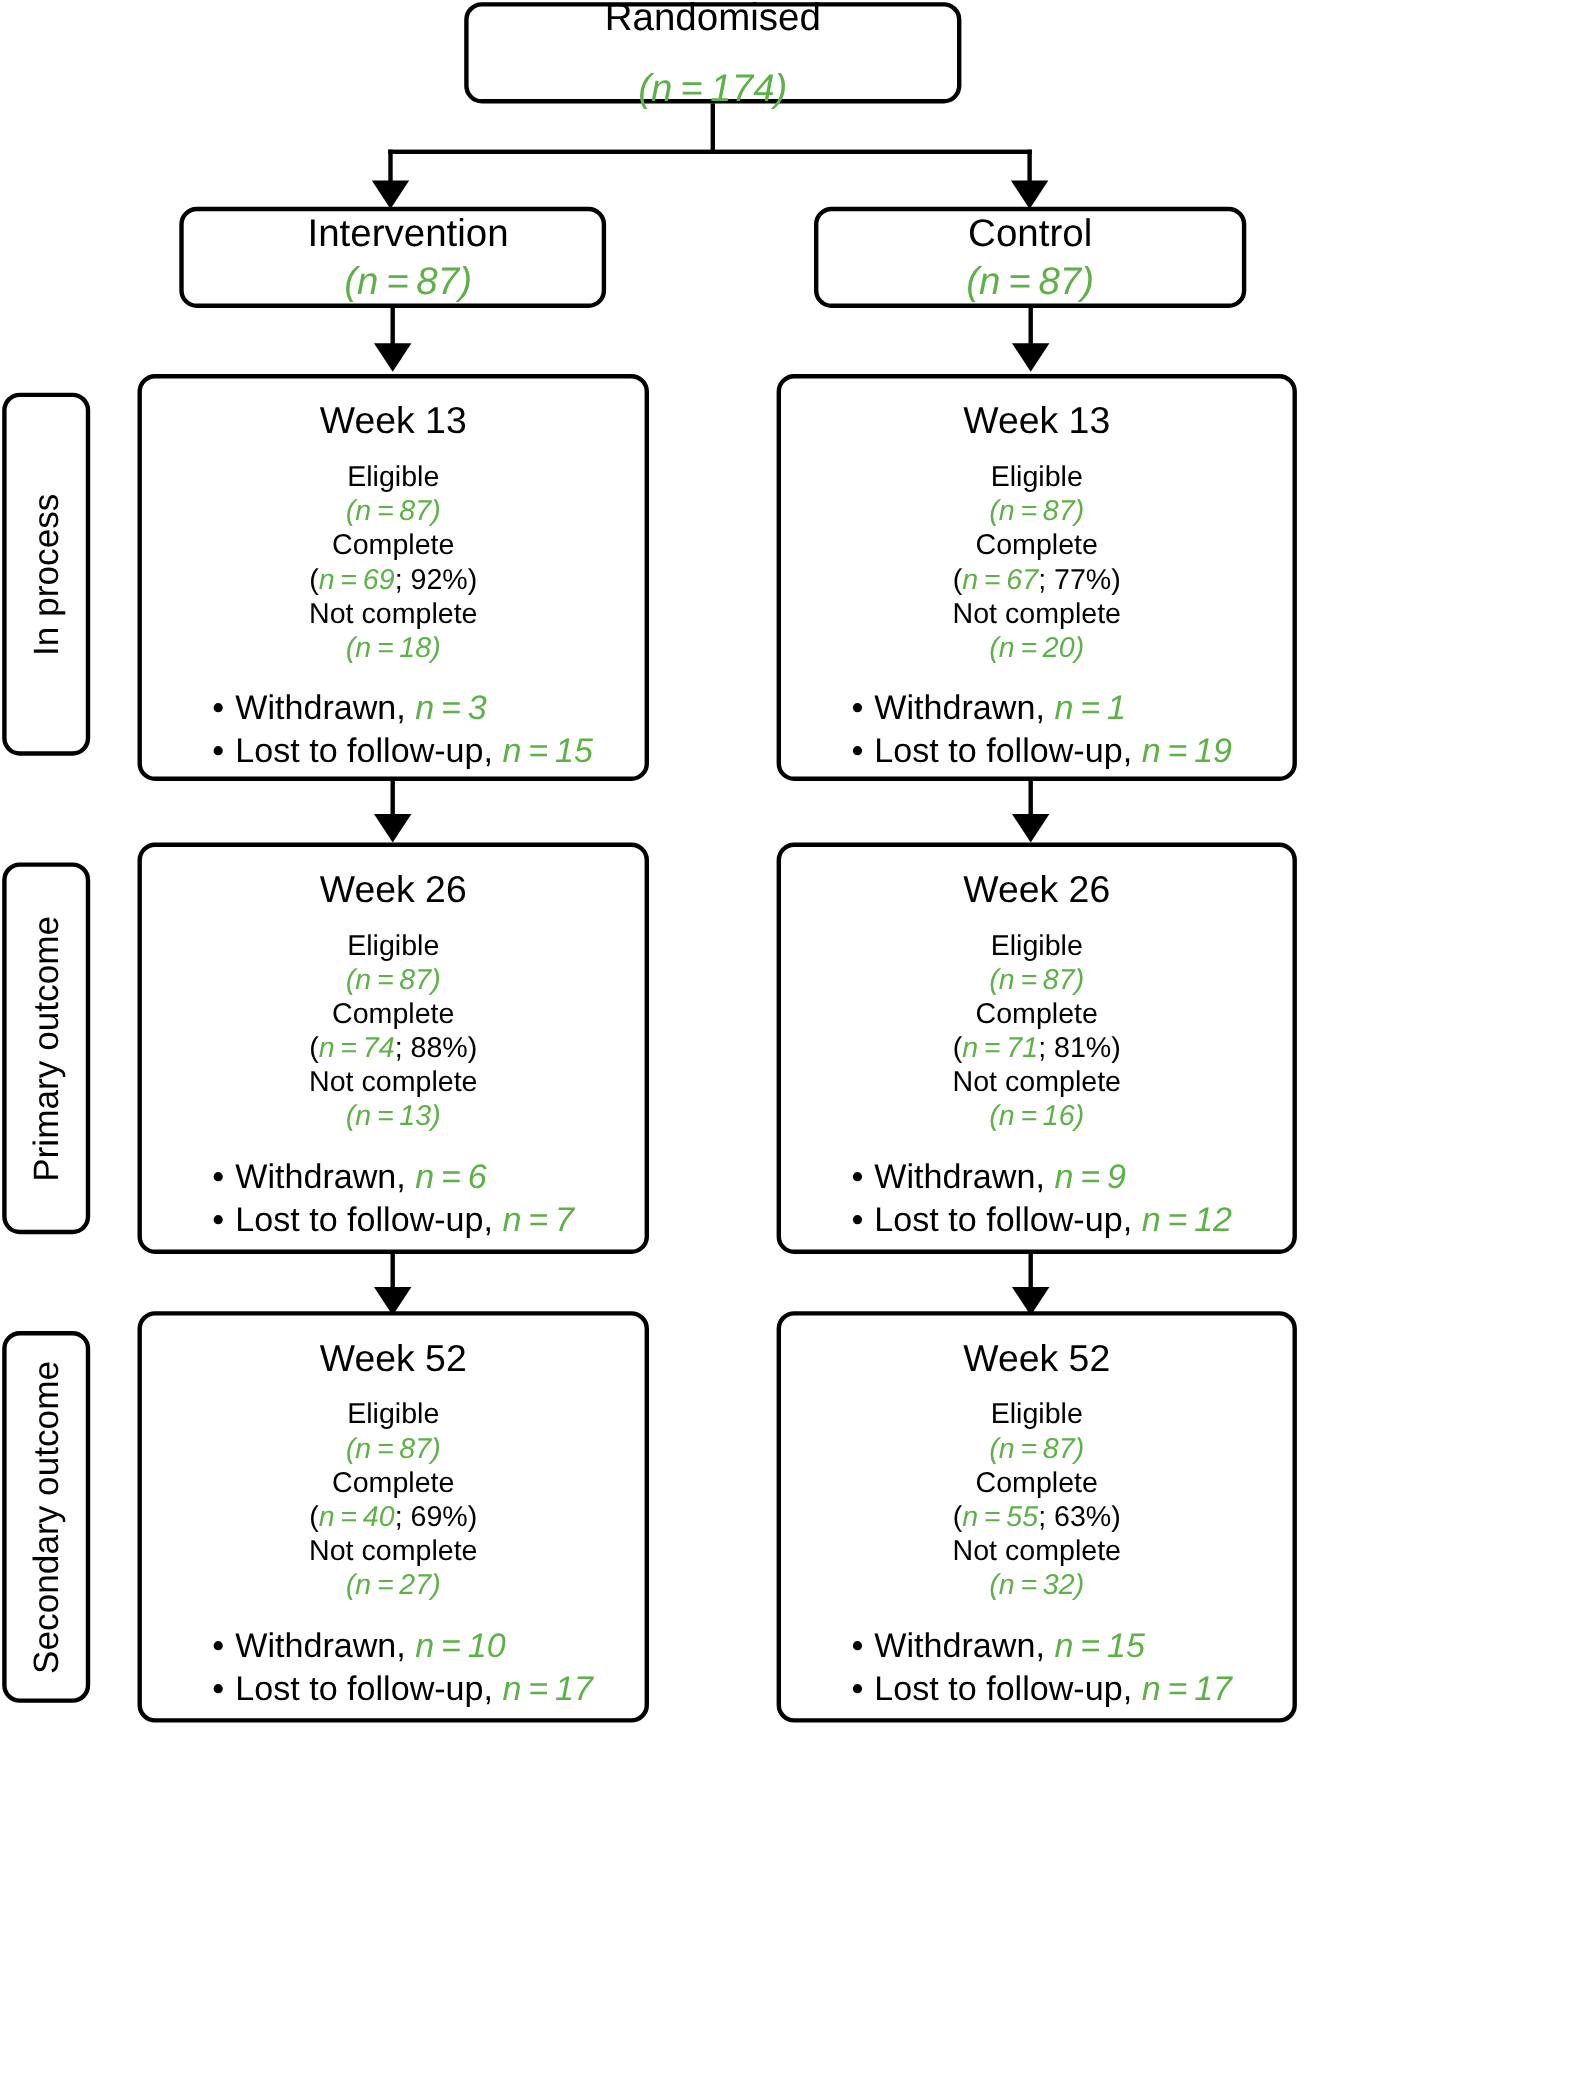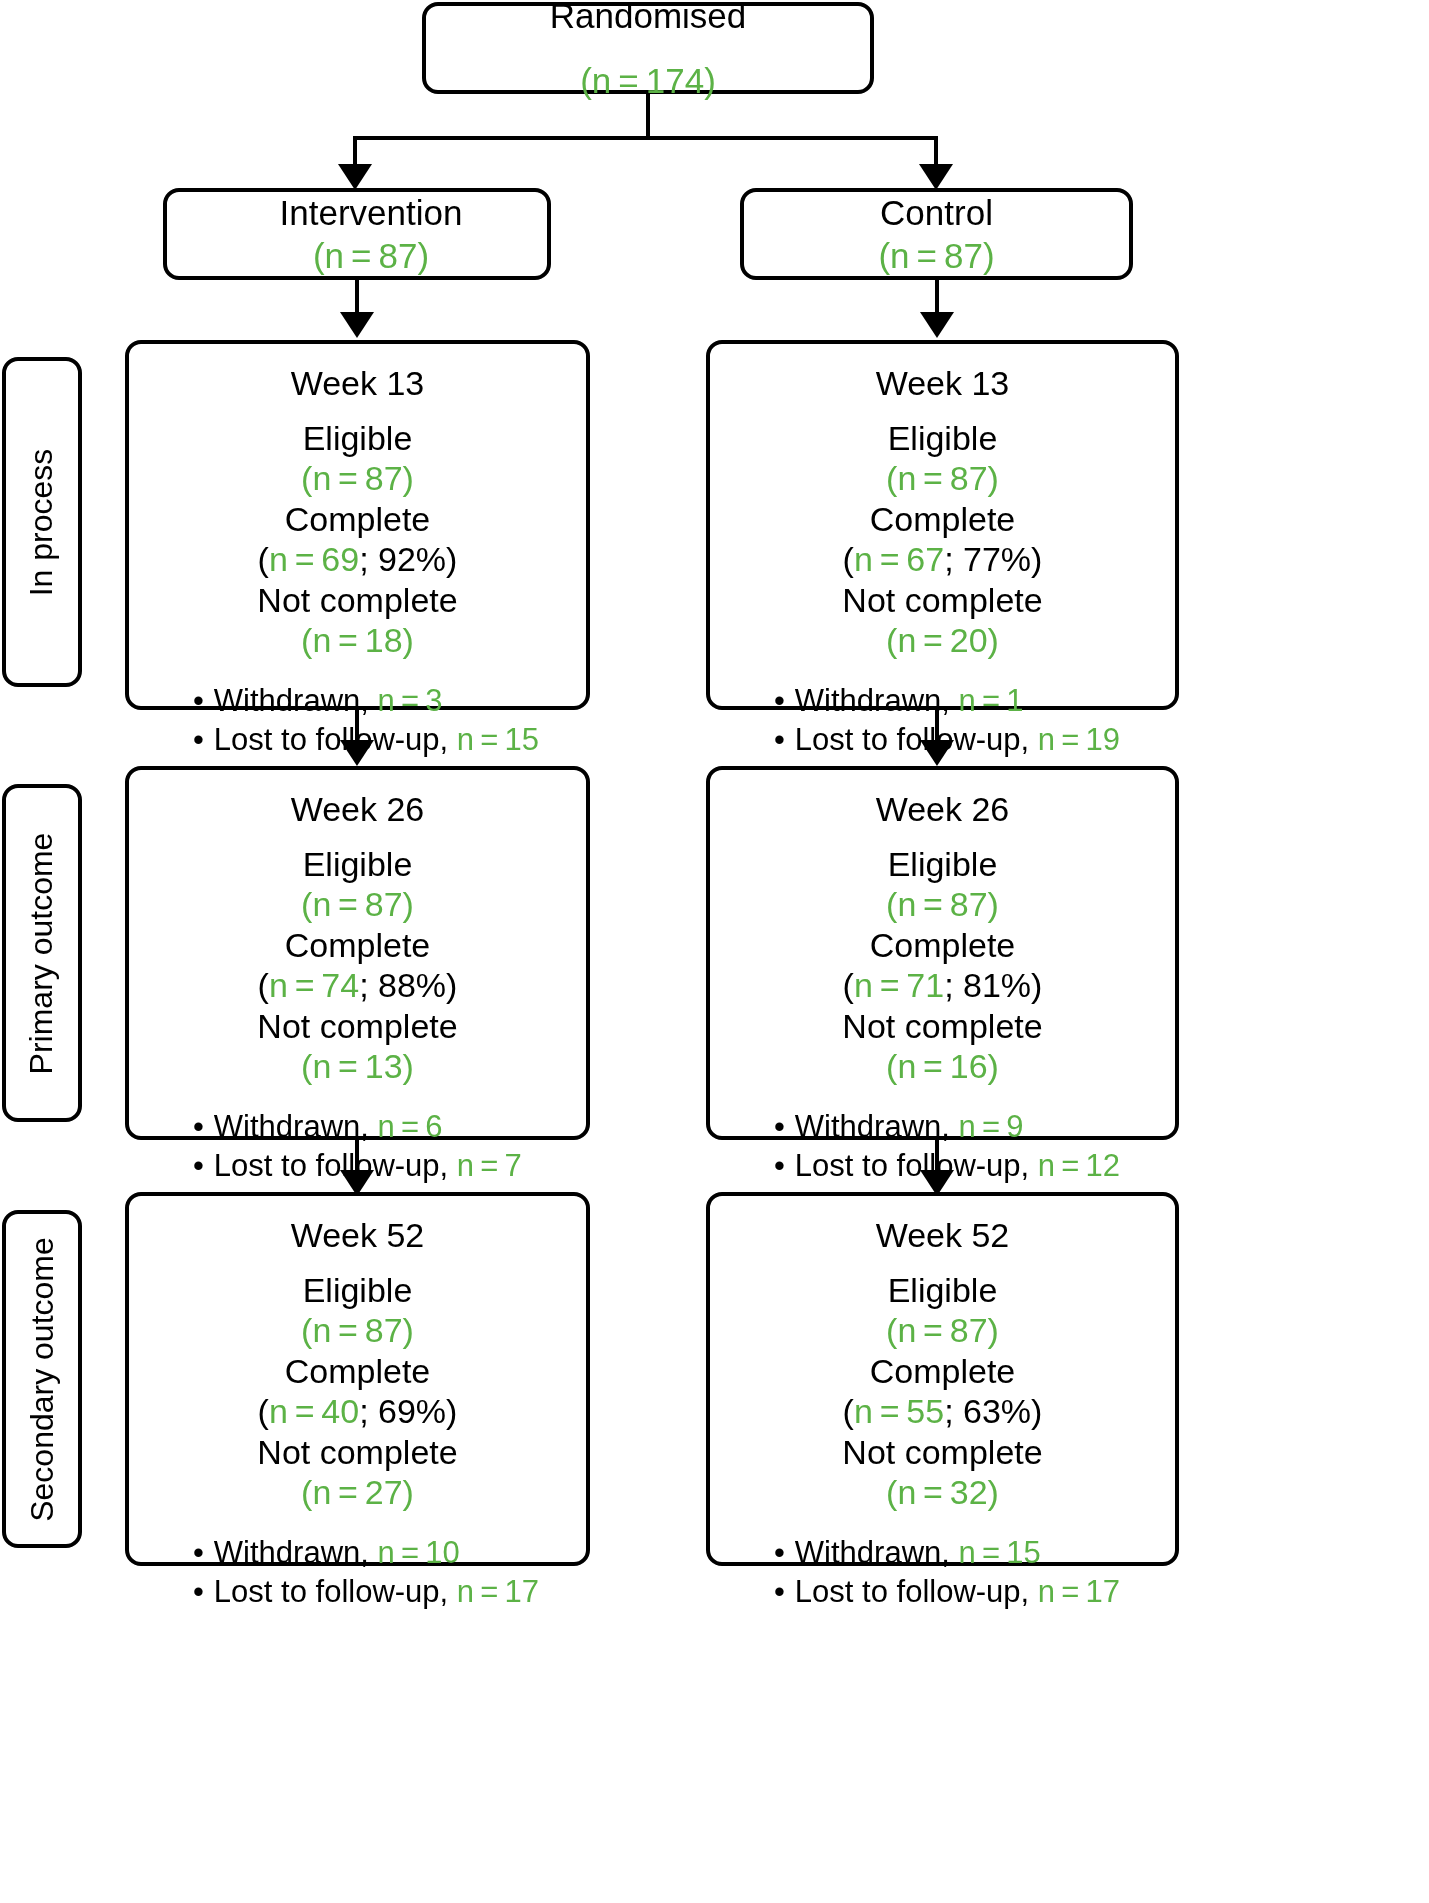--- a/index.html
+++ b/index.html
@@ -35,20 +35,21 @@
   .title-line {
     font-size: 34px;
     line-height: 1.22;
     text-align: center;
     white-space: nowrap;
   }
   .num {
     color: #5cb246;
   }
   .ital {
+    font-style: italic;
   }
 
   
   #box-randomised {
     left: 422px;
     top: 2px;
     width: 452px;
     height: 92px;
     gap: 21px;
   }
@@ -68,21 +69,21 @@
     justify-content: flex-start;
   }
   .stage-box .hdr {
     font-size: 34px;
     line-height: 1.0;
     margin: 8px 0 18px 0;
     text-align: center;
   }
   .stage-box .stats {
     text-align: center;
-    font-size: 34px;
+    font-size: 26px;
     line-height: 1.19;
   }
   .stage-box .bullets {
     align-self: stretch;
     margin-top: 20px;
     font-size: 31px;
     line-height: 1.26;
     padding-left: 46px;
     box-sizing: border-box;
   }

